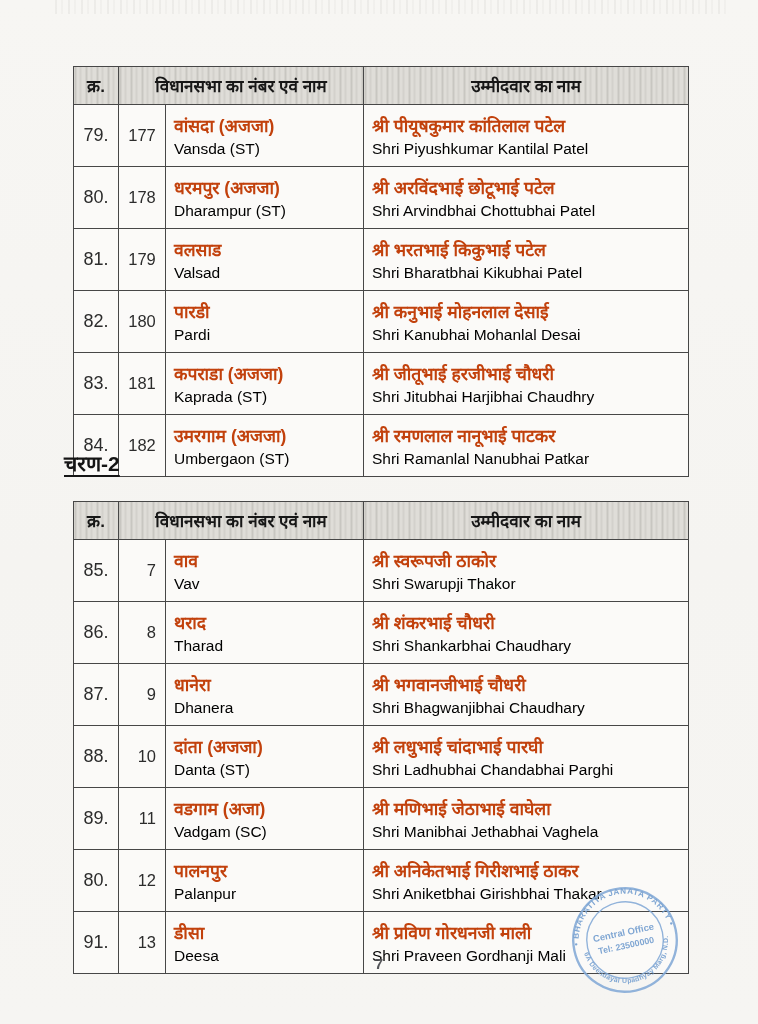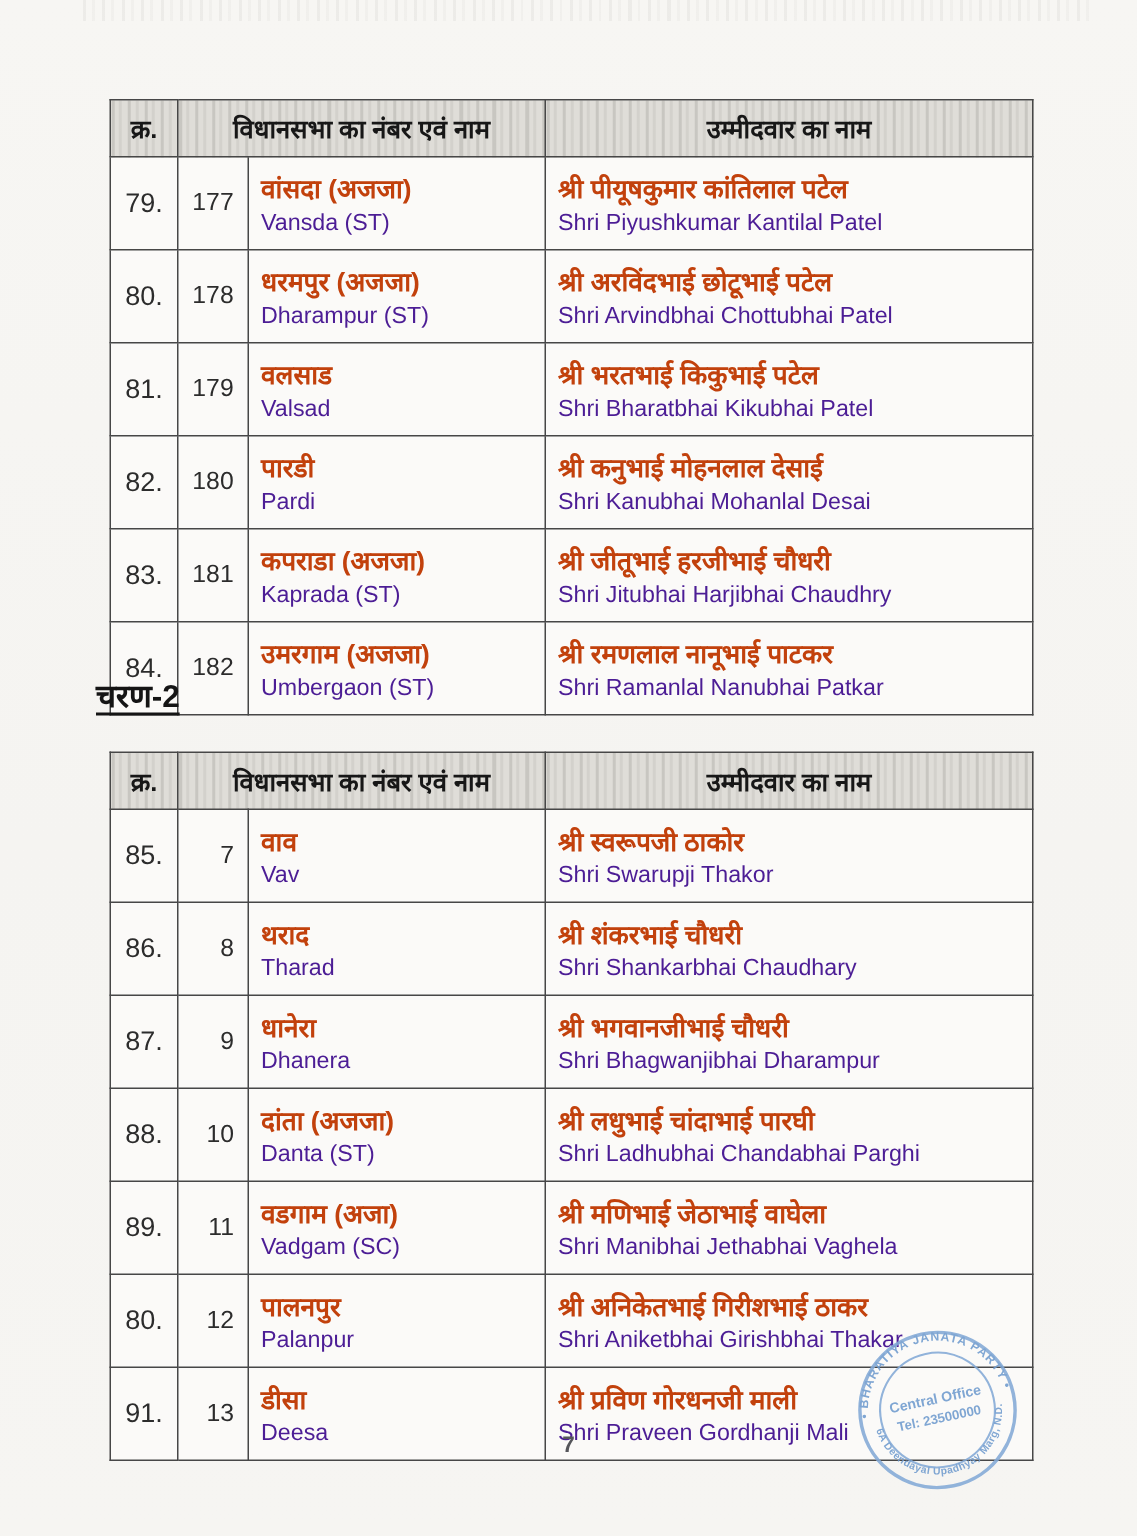--- a/index.html
+++ b/index.html
@@ -38,21 +38,21 @@
       rgba(110,108,102,.20) 0 2px, rgba(0,0,0,0) 2px 5px,
       rgba(140,138,130,.14) 5px 7px, rgba(0,0,0,0) 7px 11px);
     color:#171717;
   }
   .cand-table td{height:55px;vertical-align:middle;}
   td.serial{text-align:center;font-size:18px;color:#2c2c2c;}
   td.num{text-align:center;font-size:16.5px;color:#2c2c2c;}
   .t2 td.num{text-align:right;padding-right:9px;}
   td.names{padding:3px 6px 3px 8px;}
   .hi{font-size:17.5px;font-weight:700;line-height:1.5;color:#c2410c;white-space:nowrap;}
-  .en{font-size:15.5px;font-weight:500;line-height:1.25;color:#4c1d95;white-space:nowrap;}
+  .en{font-size:15.5px;font-weight:500;line-height:1.25;color:#000000;white-space:nowrap;}
   .phase-heading{
     position:absolute;left:64px;top:449px;
     font-size:21px;font-weight:700;color:#151515;
     text-decoration:underline;text-underline-offset:4px;text-decoration-thickness:2px;
   }
   .page-number{
     position:absolute;left:0;right:0;top:955px;text-align:center;
     font-size:15px;color:#55565a;font-weight:600;
   }
   .stamp{
@@ -205,21 +205,21 @@
         </tr>
         <tr>
           <td class="serial">87.</td>
           <td class="num">9</td>
           <td class="names">
             <div class="hi">धानेरा</div>
             <div class="en">Dhanera</div>
           </td>
           <td class="names">
             <div class="hi">श्री भगवानजीभाई चौधरी</div>
-            <div class="en">Shri Bhagwanjibhai Dharampur</div>
+            <div class="en">Shri Bhagwanjibhai Chaudhary</div>
           </td>
         </tr>
         <tr>
           <td class="serial">88.</td>
           <td class="num">10</td>
           <td class="names">
             <div class="hi">दांता (अजजा)</div>
             <div class="en">Danta (ST)</div>
           </td>
           <td class="names">

